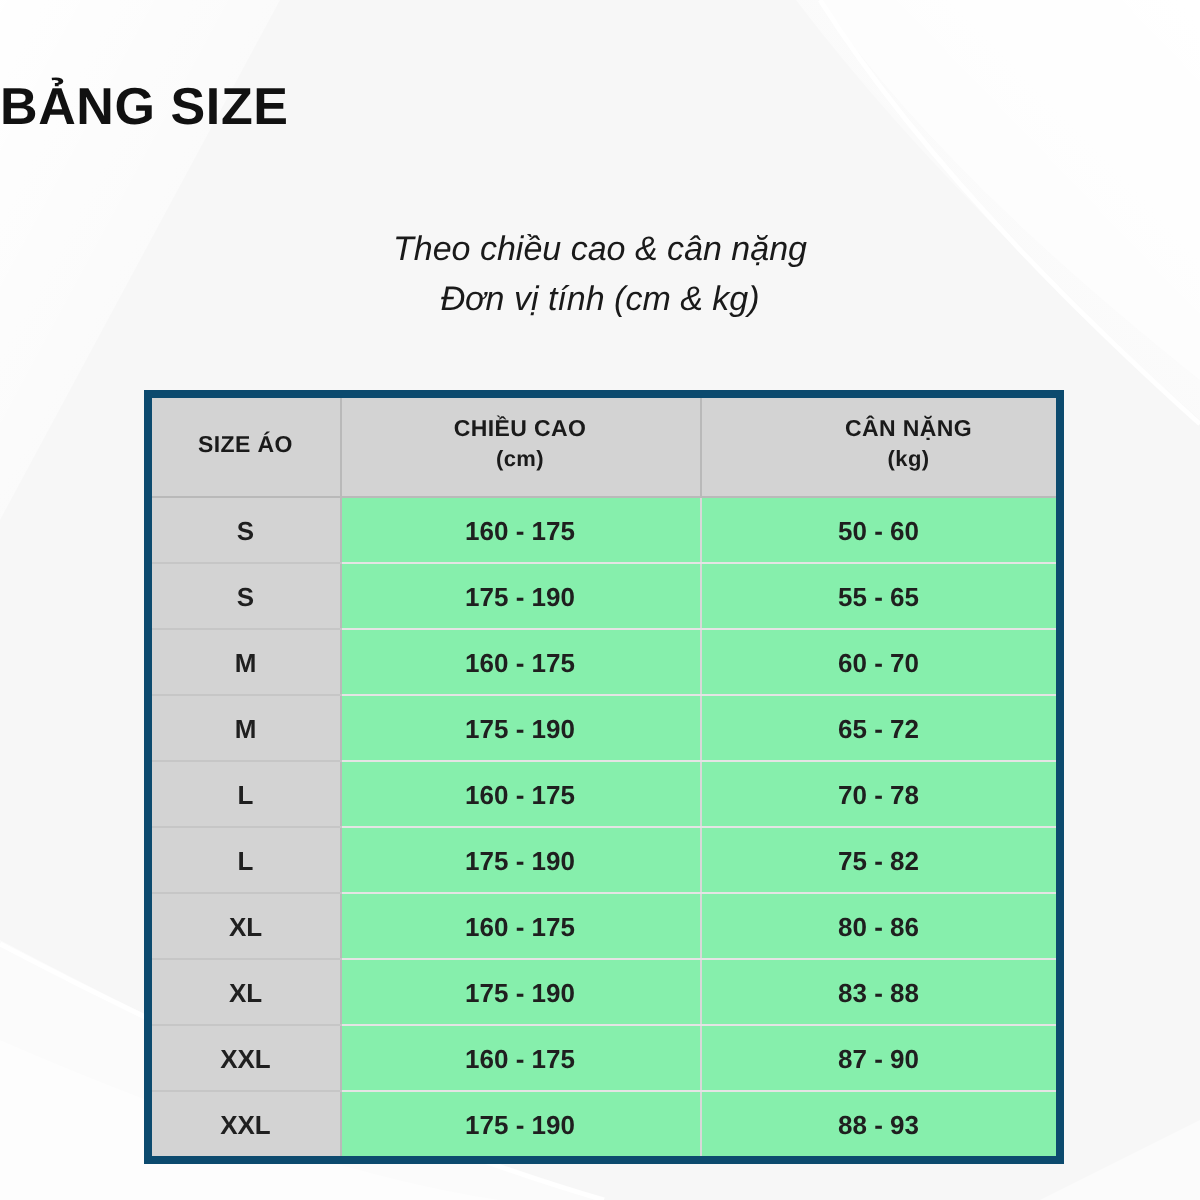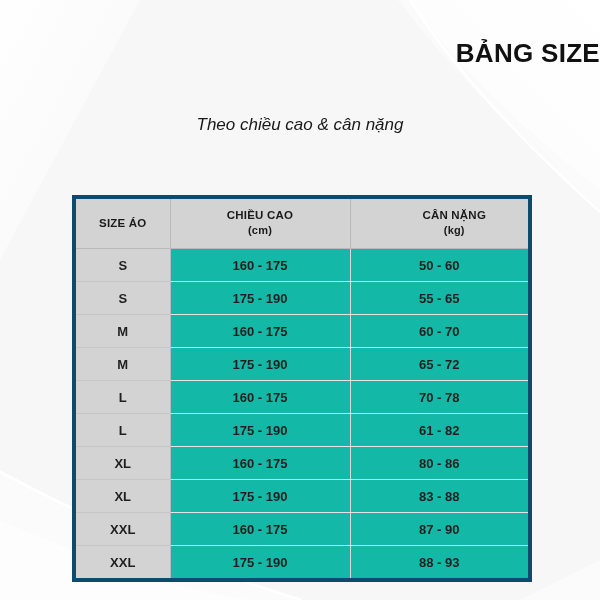--- a/index.html
+++ b/index.html
@@ -31,21 +31,21 @@
     width: 600px;
     height: 600px;
     z-index: 2;
   }
 
   #title-block {
     position: absolute;
     left: 0;
     top: 36px;
     width: 600px;
-    text-align: right;
+    text-align: left;
   }
   .title-line {
     font-size: 26px;
     font-weight: bold;
     color: #111111;
     letter-spacing: 0.3px;
     line-height: 34px;
     display: block;
   }
 
@@ -99,21 +99,21 @@
     font-weight: bold;
   }
 
   #size-table td {
     font-size: 13px;
     font-weight: bold;
     color: #1f1f1f;
     text-align: center;
     height: 32px;
     padding: 0;
-    background: #14b8a6;
+    background: #86efac;
     border-bottom: 1px solid #e4e4e4;
     border-right: 1px solid #d8d8d8;
   }
   #size-table td:last-child { border-right: none; }
   #size-table tr:last-child td { border-bottom: none; }
 
   #size-table td.size-cell {
     background: #d3d3d3;
     border-right: 1px solid #b9b9b9;
     border-bottom: 1px solid #c6c6c6;
@@ -146,20 +146,21 @@
 </svg>
 
 <div id="content">
 
   <div id="title-block">
     <span class="title-line">BẢNG SIZE</span>
   </div>
 
   <div id="subtitle-block">
     <span class="subtitle-line">Theo chiều cao &amp; cân nặng</span>
+    <span class="subtitle-line">Đơn vị tính (cm &amp; kg)</span>
   </div>
 
   <table id="size-table">
     <colgroup>
       <col class="c-size">
         <col class="c-height">
         <col class="c-weight">
     </colgroup>
     <thead>
       <tr>
@@ -198,21 +199,21 @@
           <td>65 - 72</td>
         </tr>
         <tr>
           <td class="size-cell">L</td>
           <td>160 - 175</td>
           <td>70 - 78</td>
         </tr>
         <tr>
           <td class="size-cell">L</td>
           <td>175 - 190</td>
-          <td>61 - 82</td>
+          <td>75 - 82</td>
         </tr>
         <tr>
           <td class="size-cell">XL</td>
           <td>160 - 175</td>
           <td>80 - 86</td>
         </tr>
         <tr>
           <td class="size-cell">XL</td>
           <td>175 - 190</td>
           <td>83 - 88</td>

